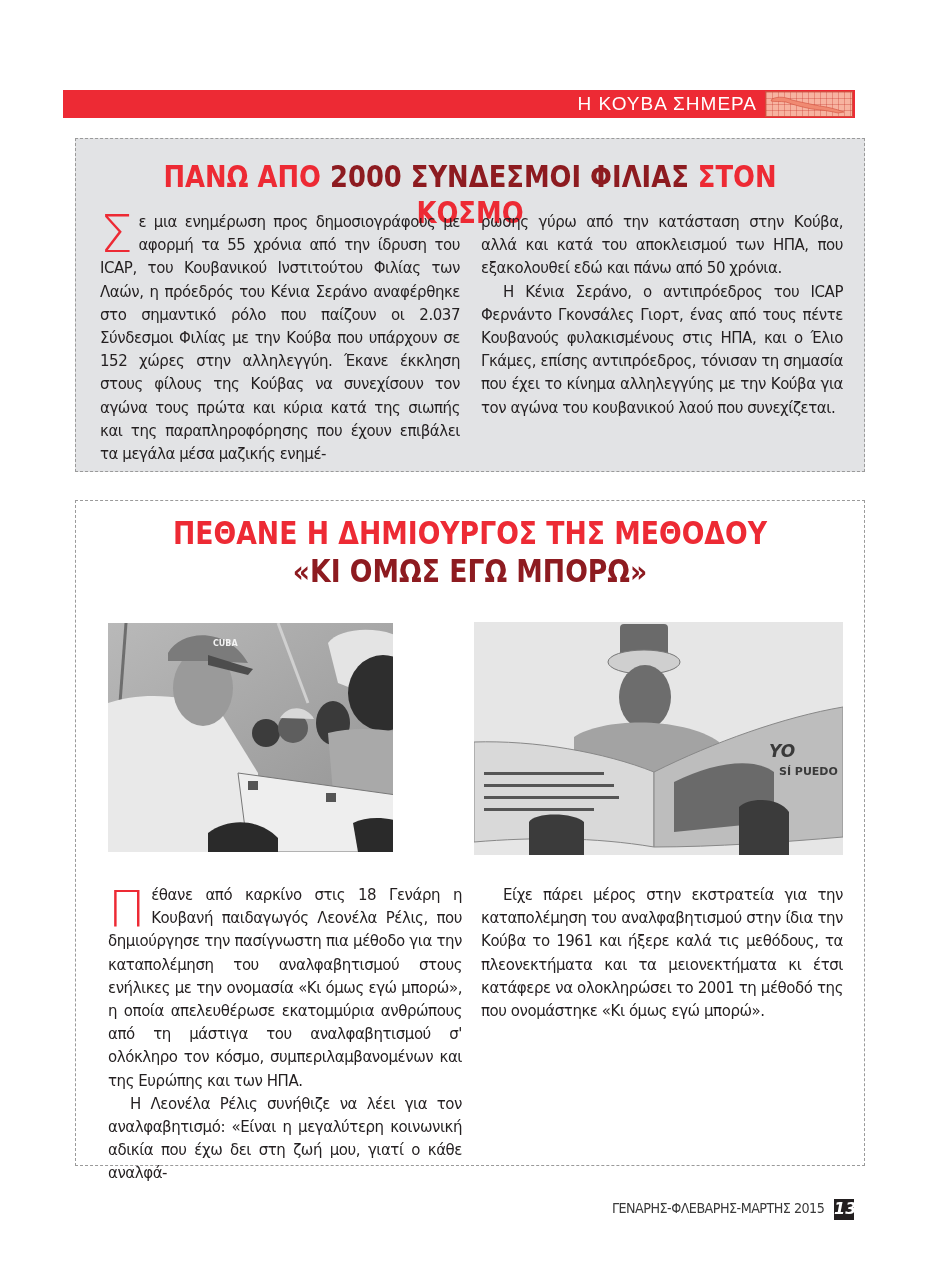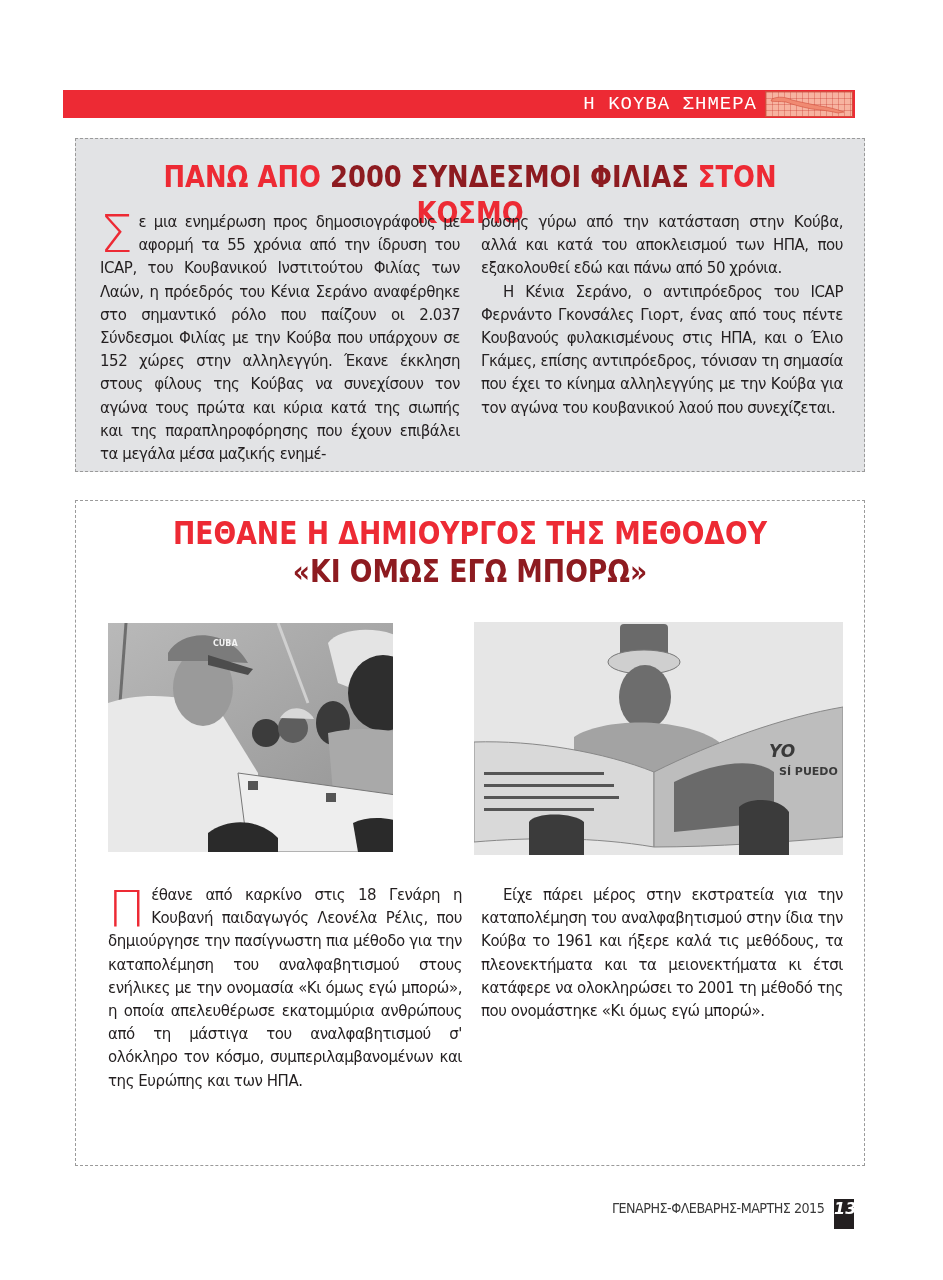--- a/index.html
+++ b/index.html
@@ -4,21 +4,21 @@
 <style>
   html, body { margin: 0; padding: 0; background: #ffffff; }
   body { width: 943px; height: 1280px; position: relative; overflow: hidden;
          font-family: "Liberation Sans", "DejaVu Sans", sans-serif; color: #231f20; }
 
   
   .header-bar { position: absolute; left: 63px; top: 90px; width: 792px; height: 28px;
                 background: #ed2a34; }
   .header-title { position: absolute; right: 98px; top: 2px; color: #ffffff;
                   font-size: 19px; letter-spacing: 1px; line-height: 24px;
-                  font-family: Liberation Mono, monospace; font-weight: normal; }
+                  font-family: Liberation Sans, sans-serif; font-weight: normal; }
   .header-map { position: absolute; right: 2px; top: 1px; width: 86px; height: 24px;
                 background-color: #f7b3a0; border: 1px solid #d44a3c;
                 background-image:
                   linear-gradient(rgba(200,60,50,0.35) 1px, transparent 1px),
                   linear-gradient(90deg, rgba(200,60,50,0.35) 1px, transparent 1px);
                 background-size: 6px 6px; }
   .header-map svg { position: absolute; left: 0; top: 0; }
 
   
   .box { position: absolute; left: 75px; width: 788px; border: 1px dashed #9a9a9a; }
@@ -53,21 +53,21 @@
   
   .photo { position: absolute; overflow: hidden; background: #a8a8a8; }
   .photo-1 { left: 32px; top: 122px; width: 285px; height: 229px; }
   .photo-2 { left: 398px; top: 121px; width: 369px; height: 233px; background: #a3a3a3; }
   .photo svg { display: block; }
 
   
   .footer { position: absolute; top: 1198px; right: 119px; font-size: 14.5px;
             color: #3a3a3a; font-family: "DejaVu Sans", sans-serif; letter-spacing: -0.6px;
             transform: scaleX(0.88); transform-origin: right center; line-height: 20px; }
-  .page-num { position: absolute; top: 1199px; left: 834px; width: 20px; height: 30px;
+  .page-num { position: absolute; top: 1199px; left: 834px; width: 20px; height: 21px;
               background: #231f20; color: #ffffff; font-weight: bold; font-size: 16px;
               text-align: center; line-height: 19px; font-family: "DejaVu Sans", sans-serif;
               font-style: italic; }
 </style>
 </head>
 <body>
 
 <div class="header-bar">
   <span class="header-title">Η ΚΟΥΒΑ ΣΗΜΕΡΑ</span>
   <div class="header-map">
@@ -155,20 +155,21 @@
       <text x="295" y="135" font-size="17" font-weight="bold" fill="#3a3a3a" font-family="DejaVu Sans, sans-serif" font-style="italic">YO</text>
       <text x="305" y="153" font-size="11" font-weight="bold" fill="#3a3a3a" font-family="DejaVu Sans, sans-serif">SÍ PUEDO</text>
 
       <path d="M55 200 C60 190, 100 190, 110 200 L110 233 L55 233 Z" fill="#3b3b3b"></path>
       <path d="M265 185 C275 175, 305 175, 315 190 L315 233 L265 233 Z" fill="#3b3b3b"></path>
     </svg>
   </div>
 
   <div class="col b2c1">
     <p><span class="dropcap pi">Π</span><span>έθανε από καρκίνο στις 18 Γενάρη η Κουβανή παιδαγωγός Λεονέλα Ρέλις, που δημιούργησε την πασίγνωστη πια μέθοδο για την καταπολέμηση του αναλφαβητισμού στους ενήλικες με την ονομασία «Κι όμως εγώ μπορώ», η οποία απελευθέρωσε εκατομμύρια ανθρώπους από τη μάστιγα του αναλφαβητισμού σ' ολόκληρο τον κόσμο, συμπεριλαμβανομένων και της Ευρώπης και των ΗΠΑ.</span></p>
+    <p class="indent">Η Λεονέλα Ρέλις συνήθιζε να λέει για τον αναλφαβητισμό: «Είναι η μεγαλύτερη κοινωνική αδικία που έχω δει στη ζωή μου, γιατί ο κάθε αναλφά-</p>
   </div>
   <div class="col b2c2">
     <p class="indent">Είχε πάρει μέρος στην εκστρατεία για την καταπολέμηση του αναλφαβητισμού στην ίδια την Κούβα το 1961 και ήξερε καλά τις μεθόδους, τα πλεονεκτήματα και τα μειονεκτήματα κι έτσι κατάφερε να ολοκληρώσει το 2001 τη μέθοδό της που ονομάστηκε «Κι όμως εγώ μπορώ».</p>
   </div>
 </div>
 
 <div class="footer">ΓΕΝΑΡΗΣ-ΦΛΕΒΑΡΗΣ-ΜΑΡΤΗΣ 2015</div>
 <div class="page-num">13</div>
 
 </body></html>

